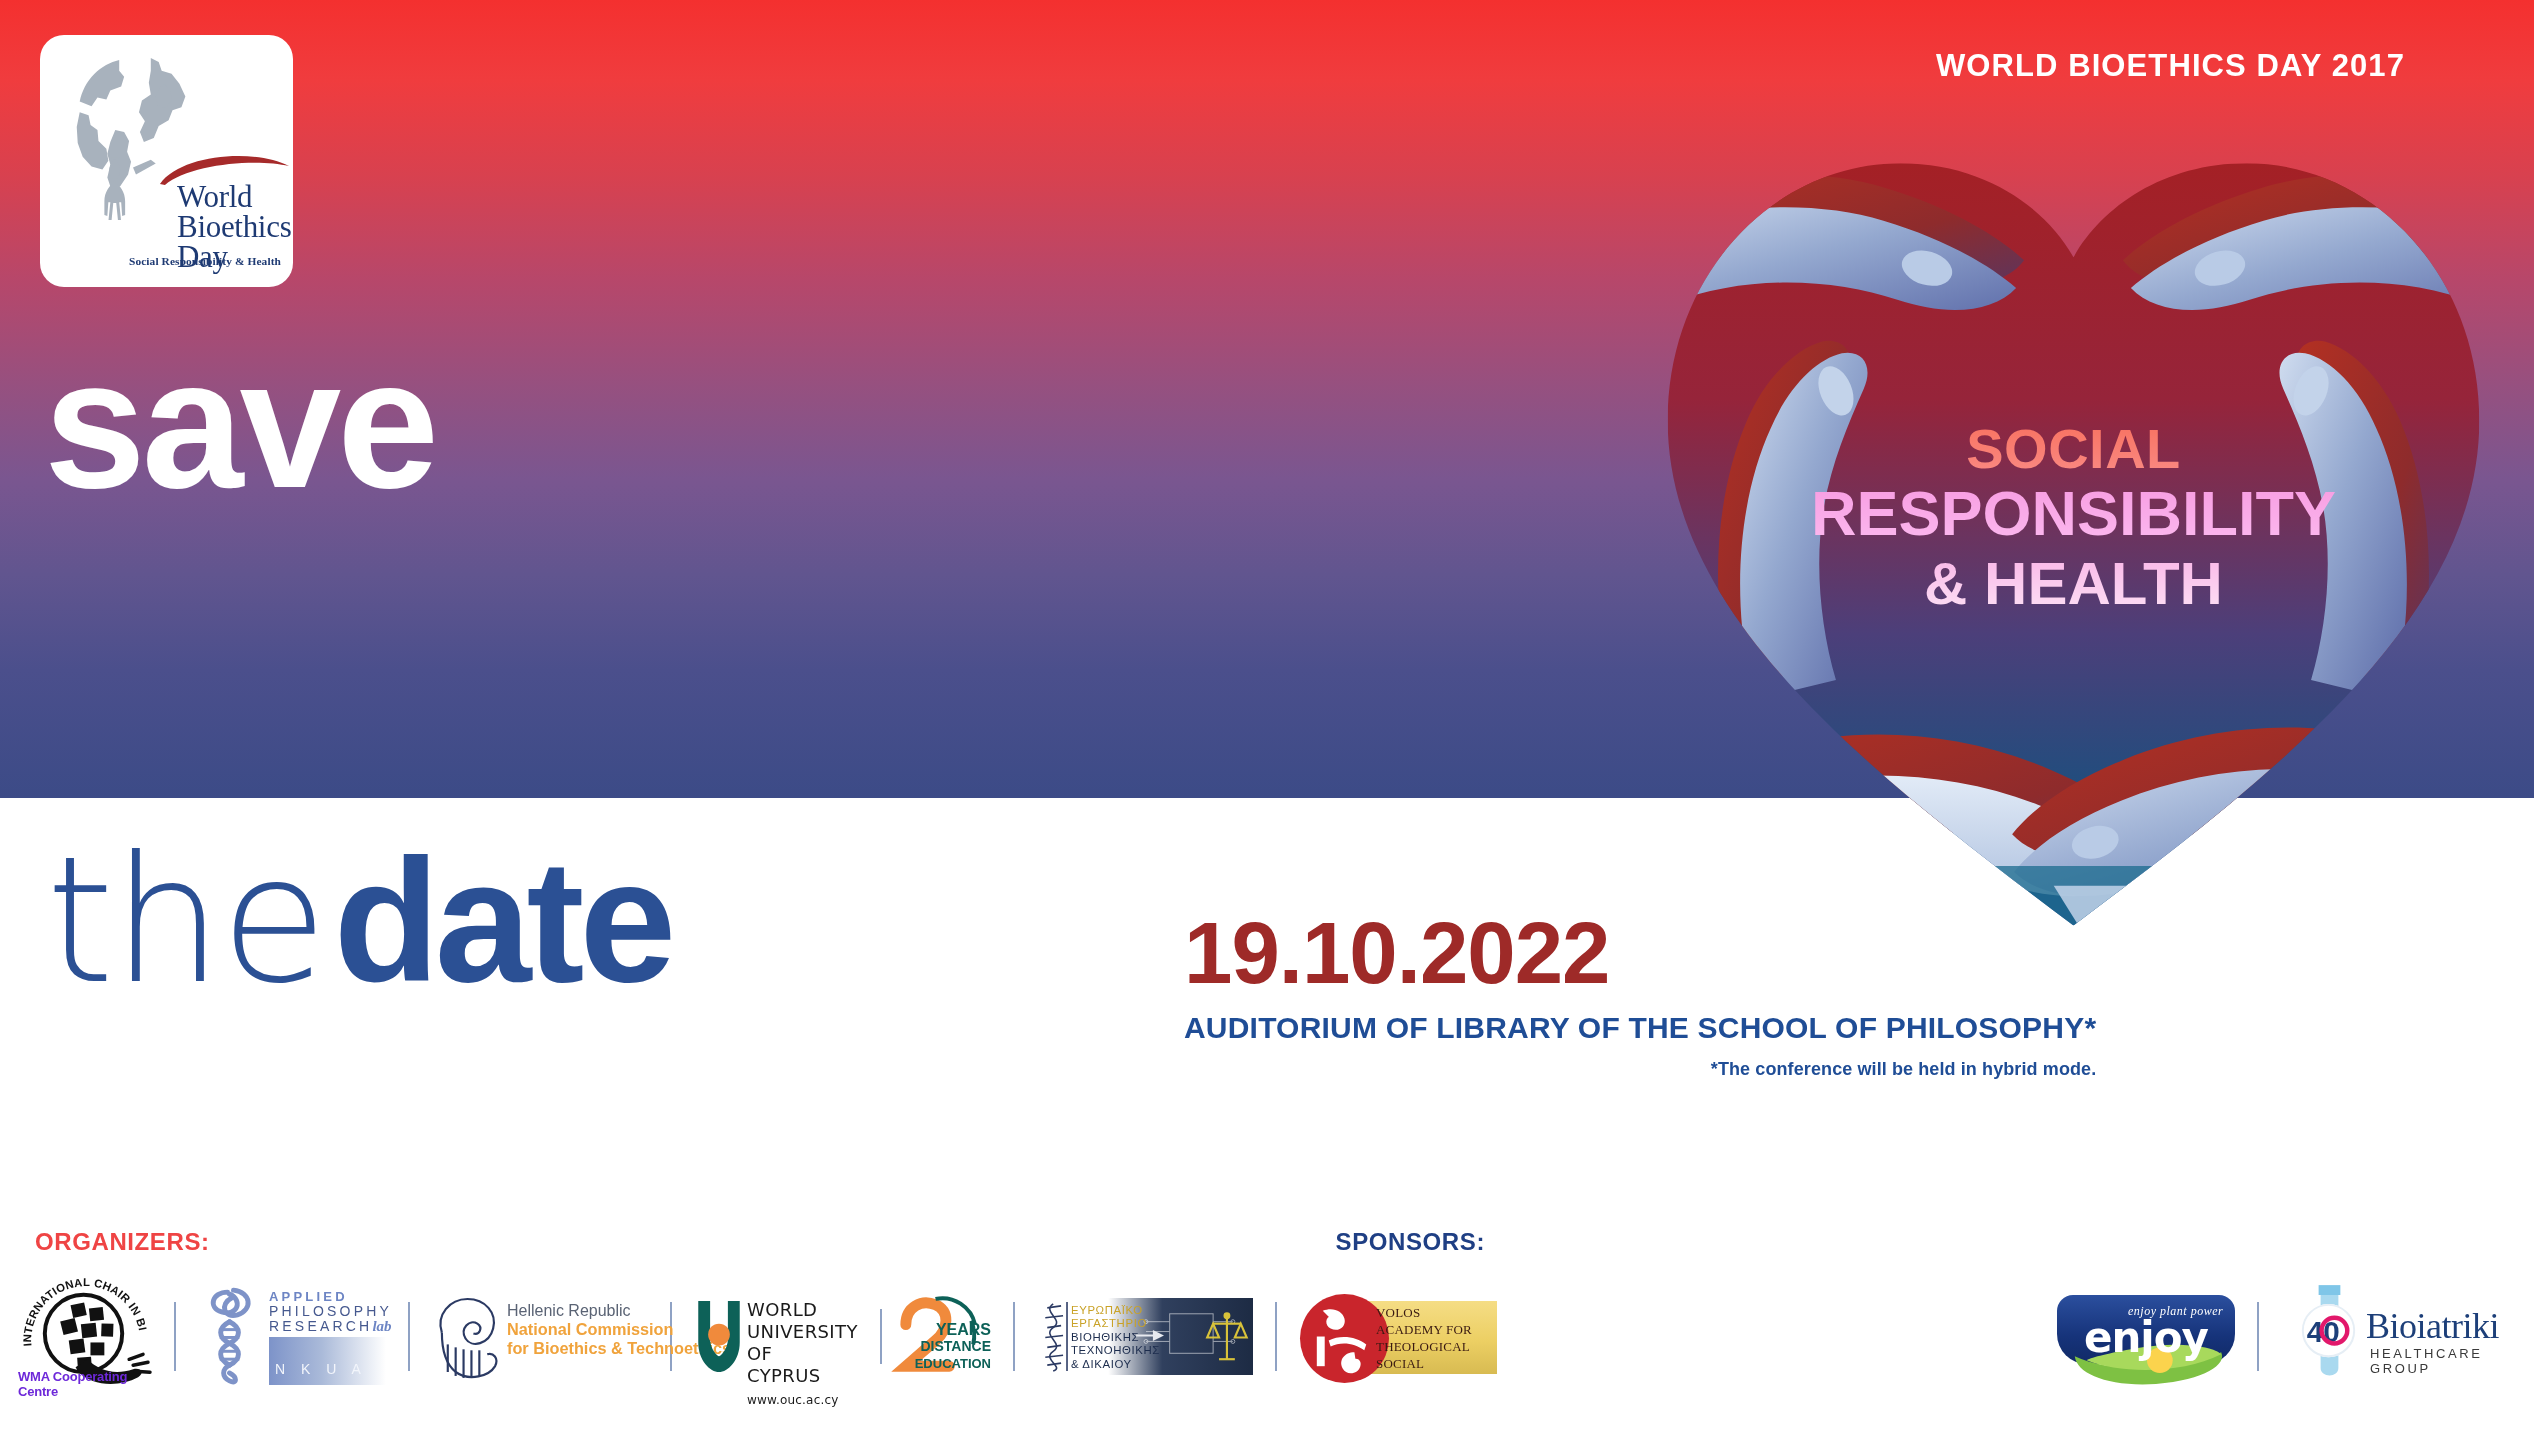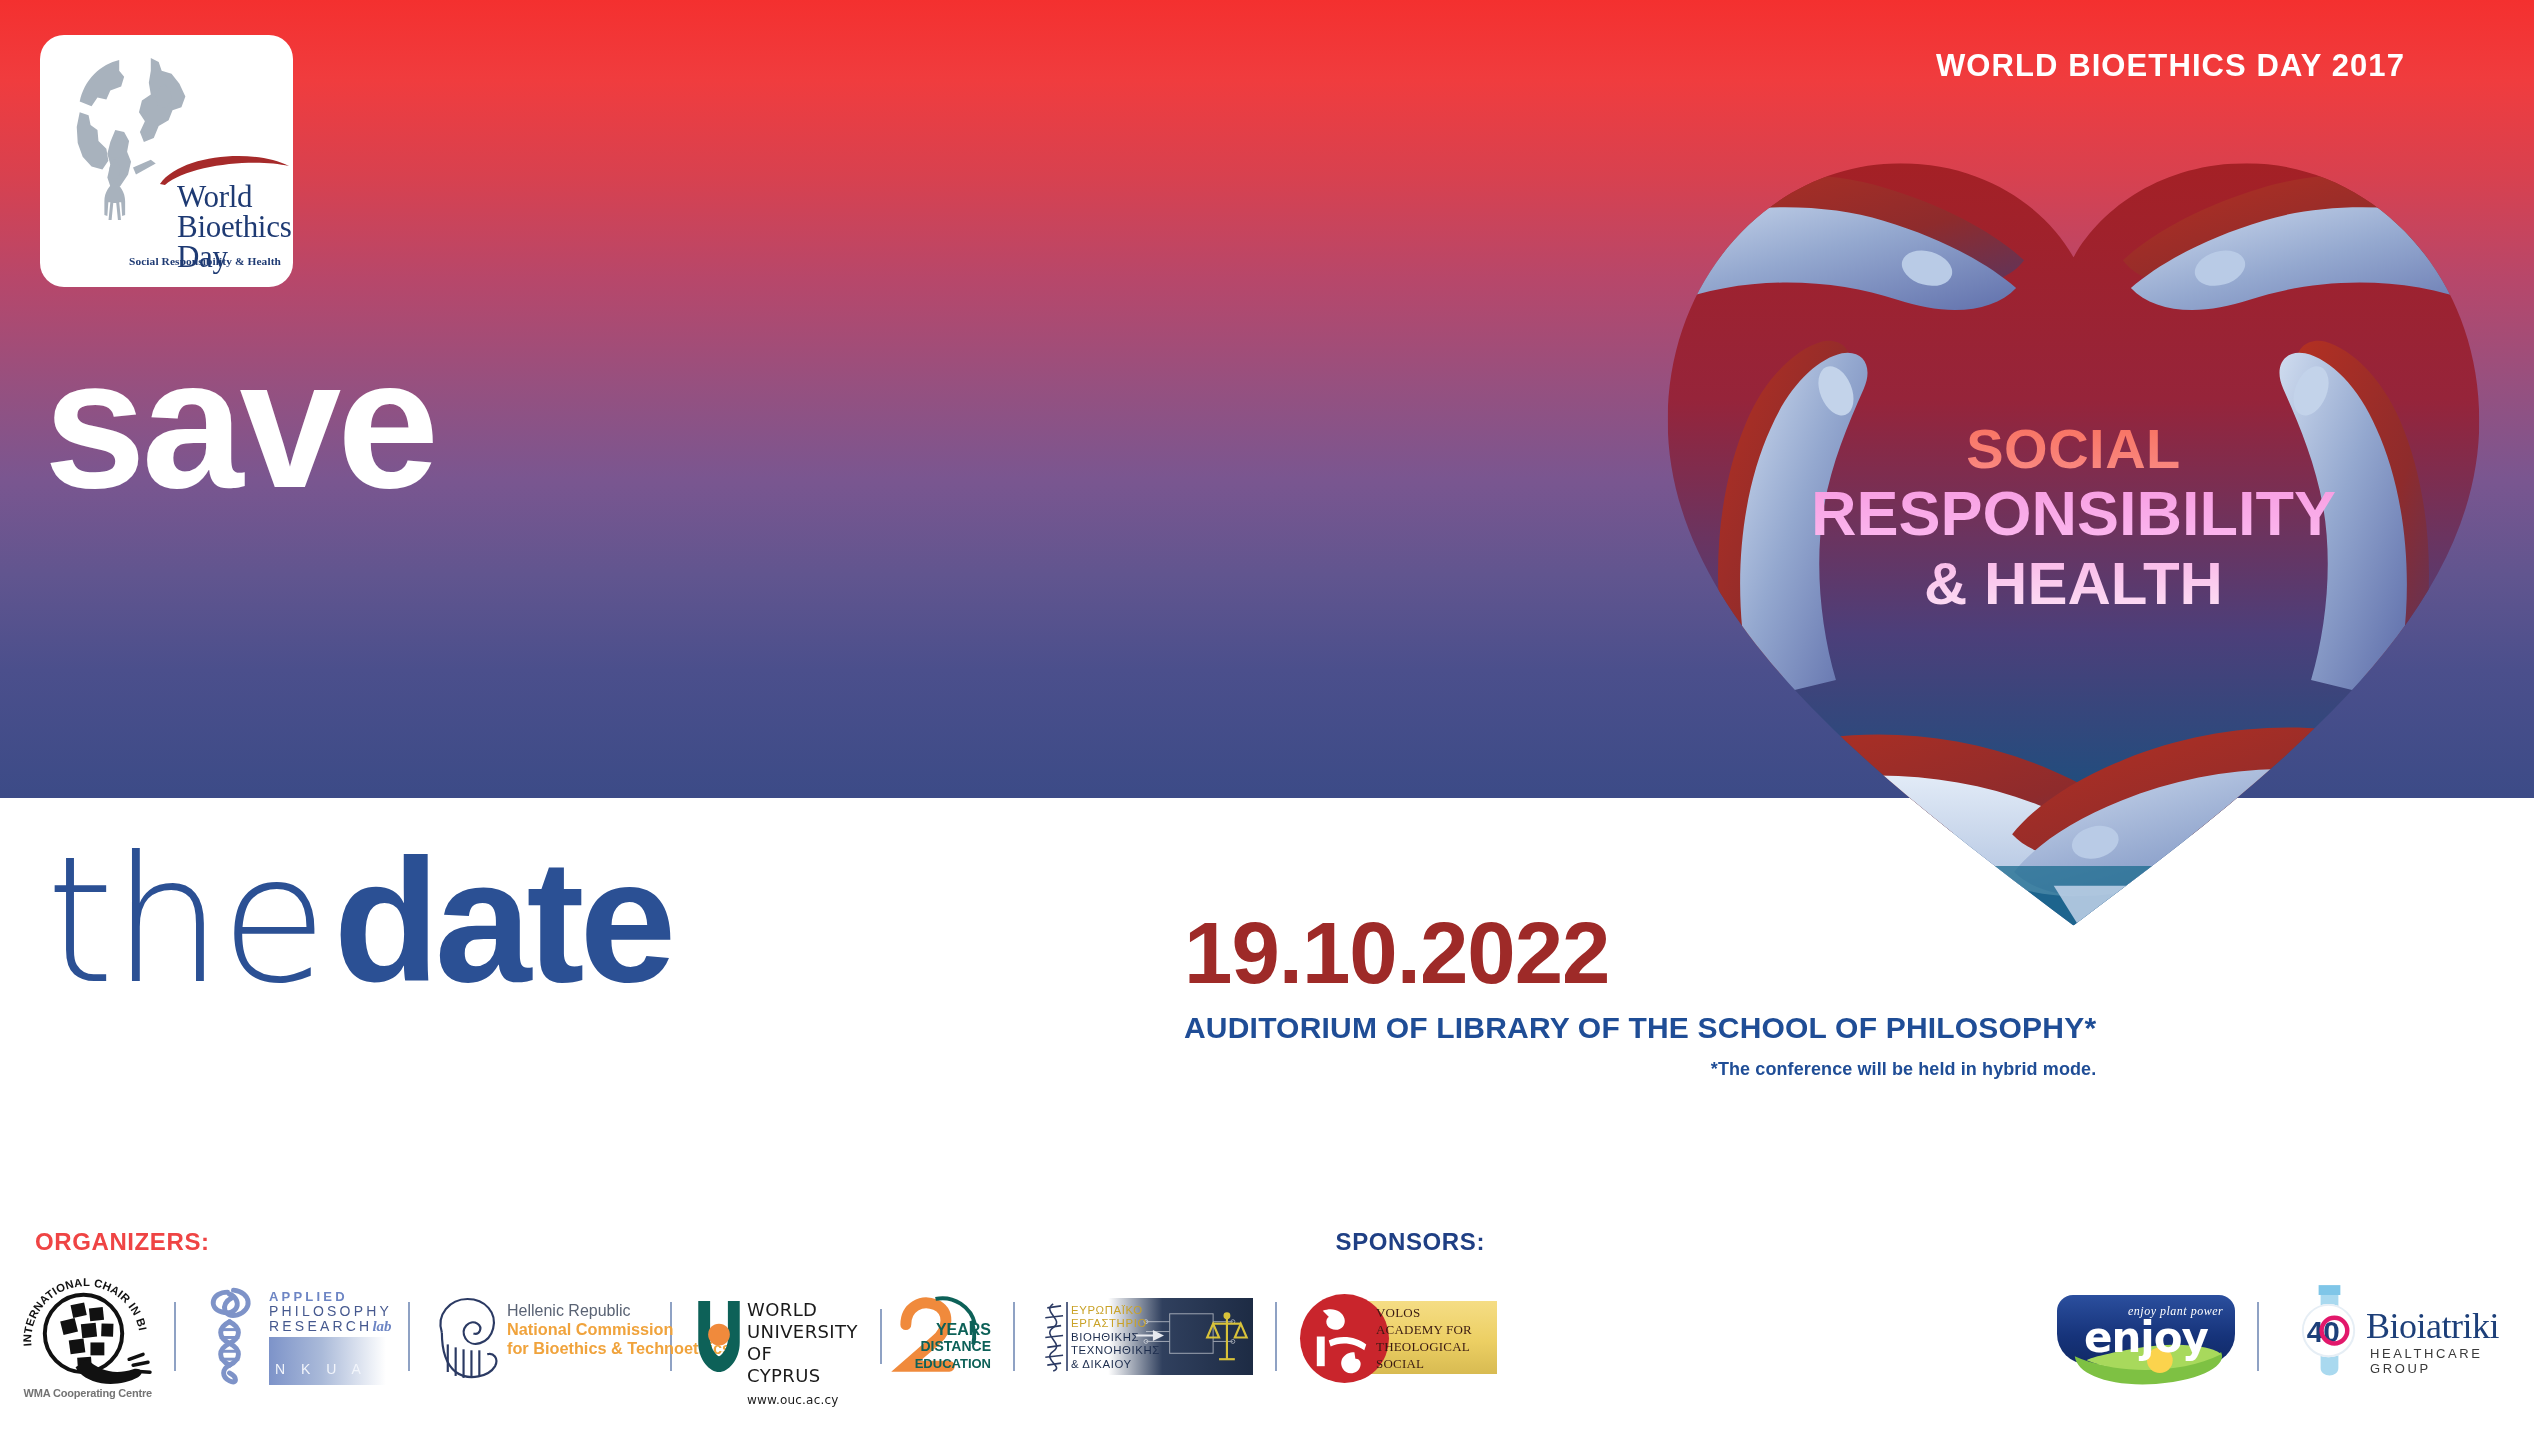--- a/index.html
+++ b/index.html
@@ -108,22 +108,22 @@
 
   .logo-row { position:absolute; display:flex; align-items:center; }
   .logo-row.organizers { left:18px; top:1272px; height:129px; gap:0; }
   .logo-row.sponsors  { right:25px; top:1272px; height:129px; gap:0; }
   .vsep { width:2px; height:69px; background:#8fa2c4; margin:0 22px; flex:0 0 auto; }
   .lg { flex:0 0 auto; display:flex; align-items:center; justify-content:center; }
 
   
   .icb { width:134px; height:129px; position:relative; }
   .icb .cap {
-    position:absolute; left:0; bottom:2px; width:134px; text-align:right;
-    font-size:11px; font-weight:bold; color:#737373; letter-spacing:-0.2px;
+    position:absolute; left:0; bottom:2px; width:134px; text-align:left;
+    font-size:13px; font-weight:bold; color:#6d28d9; letter-spacing:-0.2px;
   }
   
   .aprl { width:188px; height:109px; position:relative; }
   .aprl .txt { position:absolute; left:71px; top:8px; line-height:14.4px; }
   .aprl .t1 { font-size:13px; font-weight:bold; color:#6d85c4; letter-spacing:3.2px; }
   .aprl .t2 { font-size:14px; color:#46598f; letter-spacing:3.2px; }
   .aprl .t3 { font-size:14px; color:#46598f; letter-spacing:3.2px; }
   .aprl .lab { font-style:italic; font-weight:bold; font-family:"Liberation Serif",serif;
                color:#6d85c4; letter-spacing:0; font-size:15px; }
   .aprl .bar {

